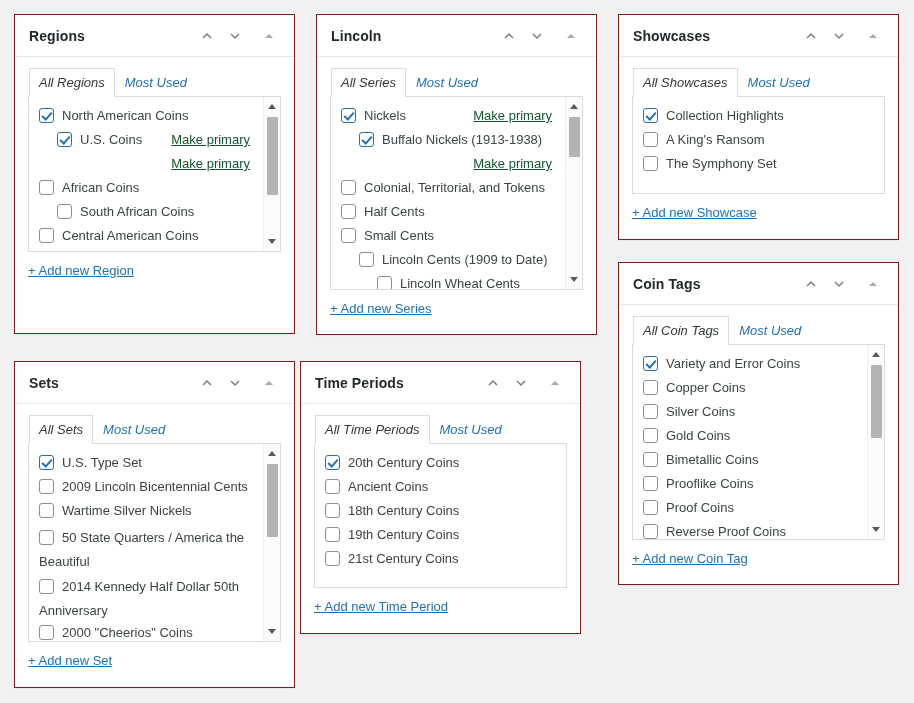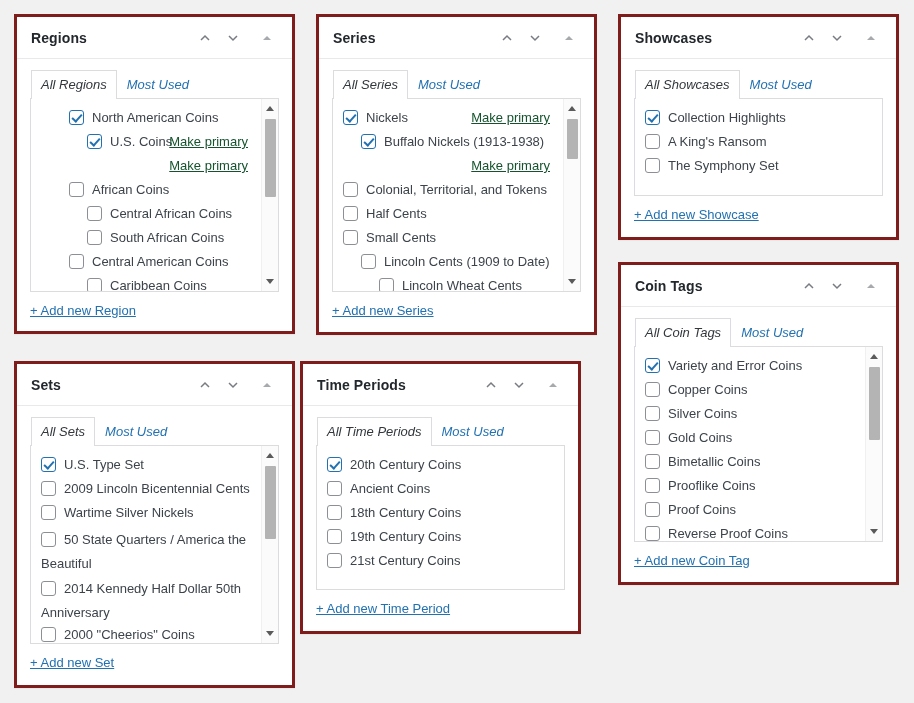--- a/index.html
+++ b/index.html
@@ -13,21 +13,21 @@
   .board {
     position: relative;
     width: 914px; height: 703px;
     padding: 14px;
   }
 
   
   .panel {
     position: absolute;
     background: #ffffff;
-    border: 3px solid #7f1d1d;
+    border: 1px solid #7f1d1d;
     box-shadow: 0 1px 1px rgba(0,0,0,.04);
   }
   .panel-header {
     display: flex;
     align-items: center;
     height: 42px;
     padding: 0 12px 0 14px;
     border-bottom: 1px solid #e8e9ea;
   }
   .panel-title {
@@ -210,39 +210,36 @@
               <path d="M2 8 L6 4 L10 8 Z" fill="#a7aaad"></path>
             </svg>
           </span>
       </div>
     </div>
     <div class="panel-body">
       <div class="tabs">
         <div class="tab active">All Regions</div>
         <div class="tab">Most Used</div>
       </div>
-      <div class="listbox scrolly" style="height:194px;padding-left:28px;">
+      <div class="listbox scrolly" style="height:156px;">
         <ul class="list">
           <li>
             <span class="cb checked"></span><span class="lbl">North American Coins</span>
           </li>
           <li class="indent-1">
             <span class="cb checked"></span><span class="lbl">U.S. Coins</span>
             <span class="makeprimary">Make primary</span>
           </li>
           <li class="indent-1" style="height:17px;">
             <span class="makeprimary">Make primary</span>
           </li>
           <li>
             <span class="cb"></span><span class="lbl">African Coins</span>
           </li>
           <li class="indent-1">
-            <span class="cb"></span><span class="lbl">Central African Coins</span>
-          </li>
-          <li class="indent-1">
             <span class="cb"></span><span class="lbl">South African Coins</span>
           </li>
           <li>
             <span class="cb"></span><span class="lbl">Central American Coins</span>
           </li>
           <li class="indent-1">
             <span class="cb"></span><span class="lbl">Caribbean Coins</span>
           </li>
         </ul>
         <div class="sbar">
@@ -254,21 +251,21 @@
               <i></i>
             </div>
         </div>
       </div>
       <span class="addnew">+ Add new Region</span>
     </div>
   </section>
 
   <section class="panel" style="left:316px; top:14px; width:281px; height:321px;">
     <div class="panel-header">
-      <div class="panel-title">Series</div>
+      <div class="panel-title">Lincoln</div>
       <div class="hdr-icons">
         <span class="hdr-btn">
             <svg width="14" height="14" viewBox="0 0 14 14">
               <path d="M3 9 L7 5 L11 9" fill="none" stroke="#787c82" stroke-width="1.5"></path>
             </svg>
           </span>
         <span class="hdr-btn">
             <svg width="14" height="14" viewBox="0 0 14 14">
               <path d="M3 5 L7 9 L11 5" fill="none" stroke="#787c82" stroke-width="1.5"></path>
             </svg>

